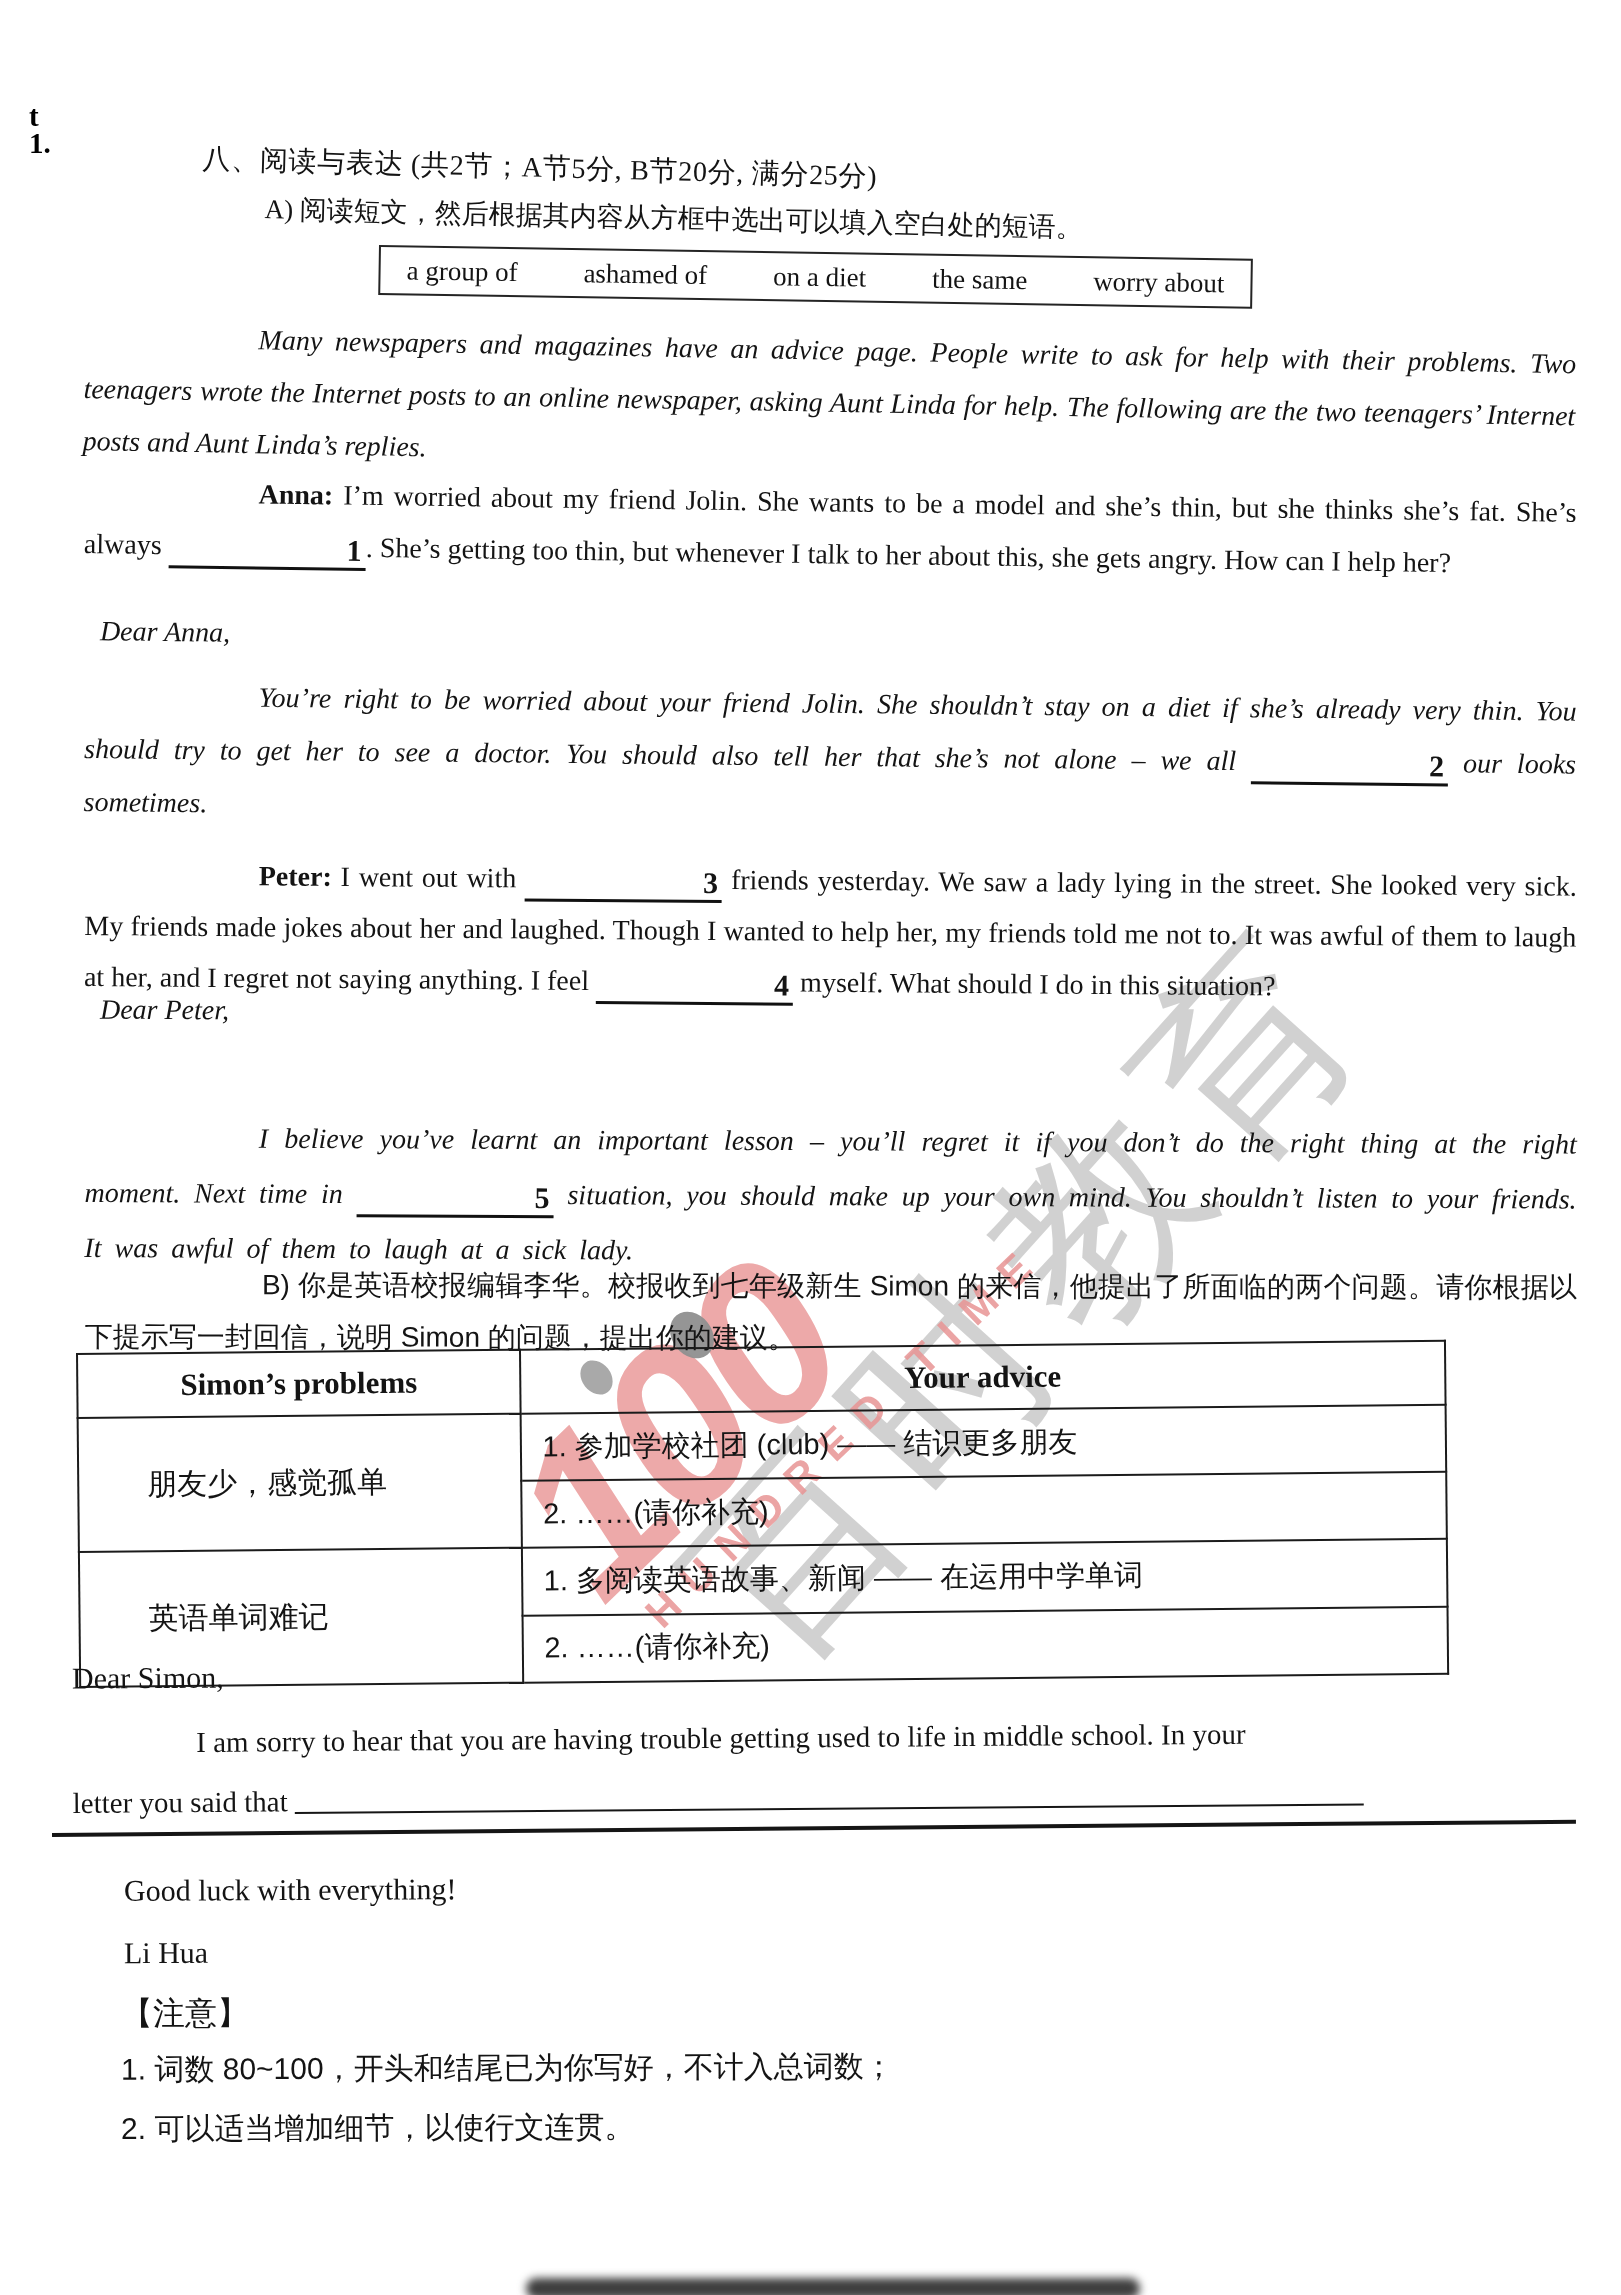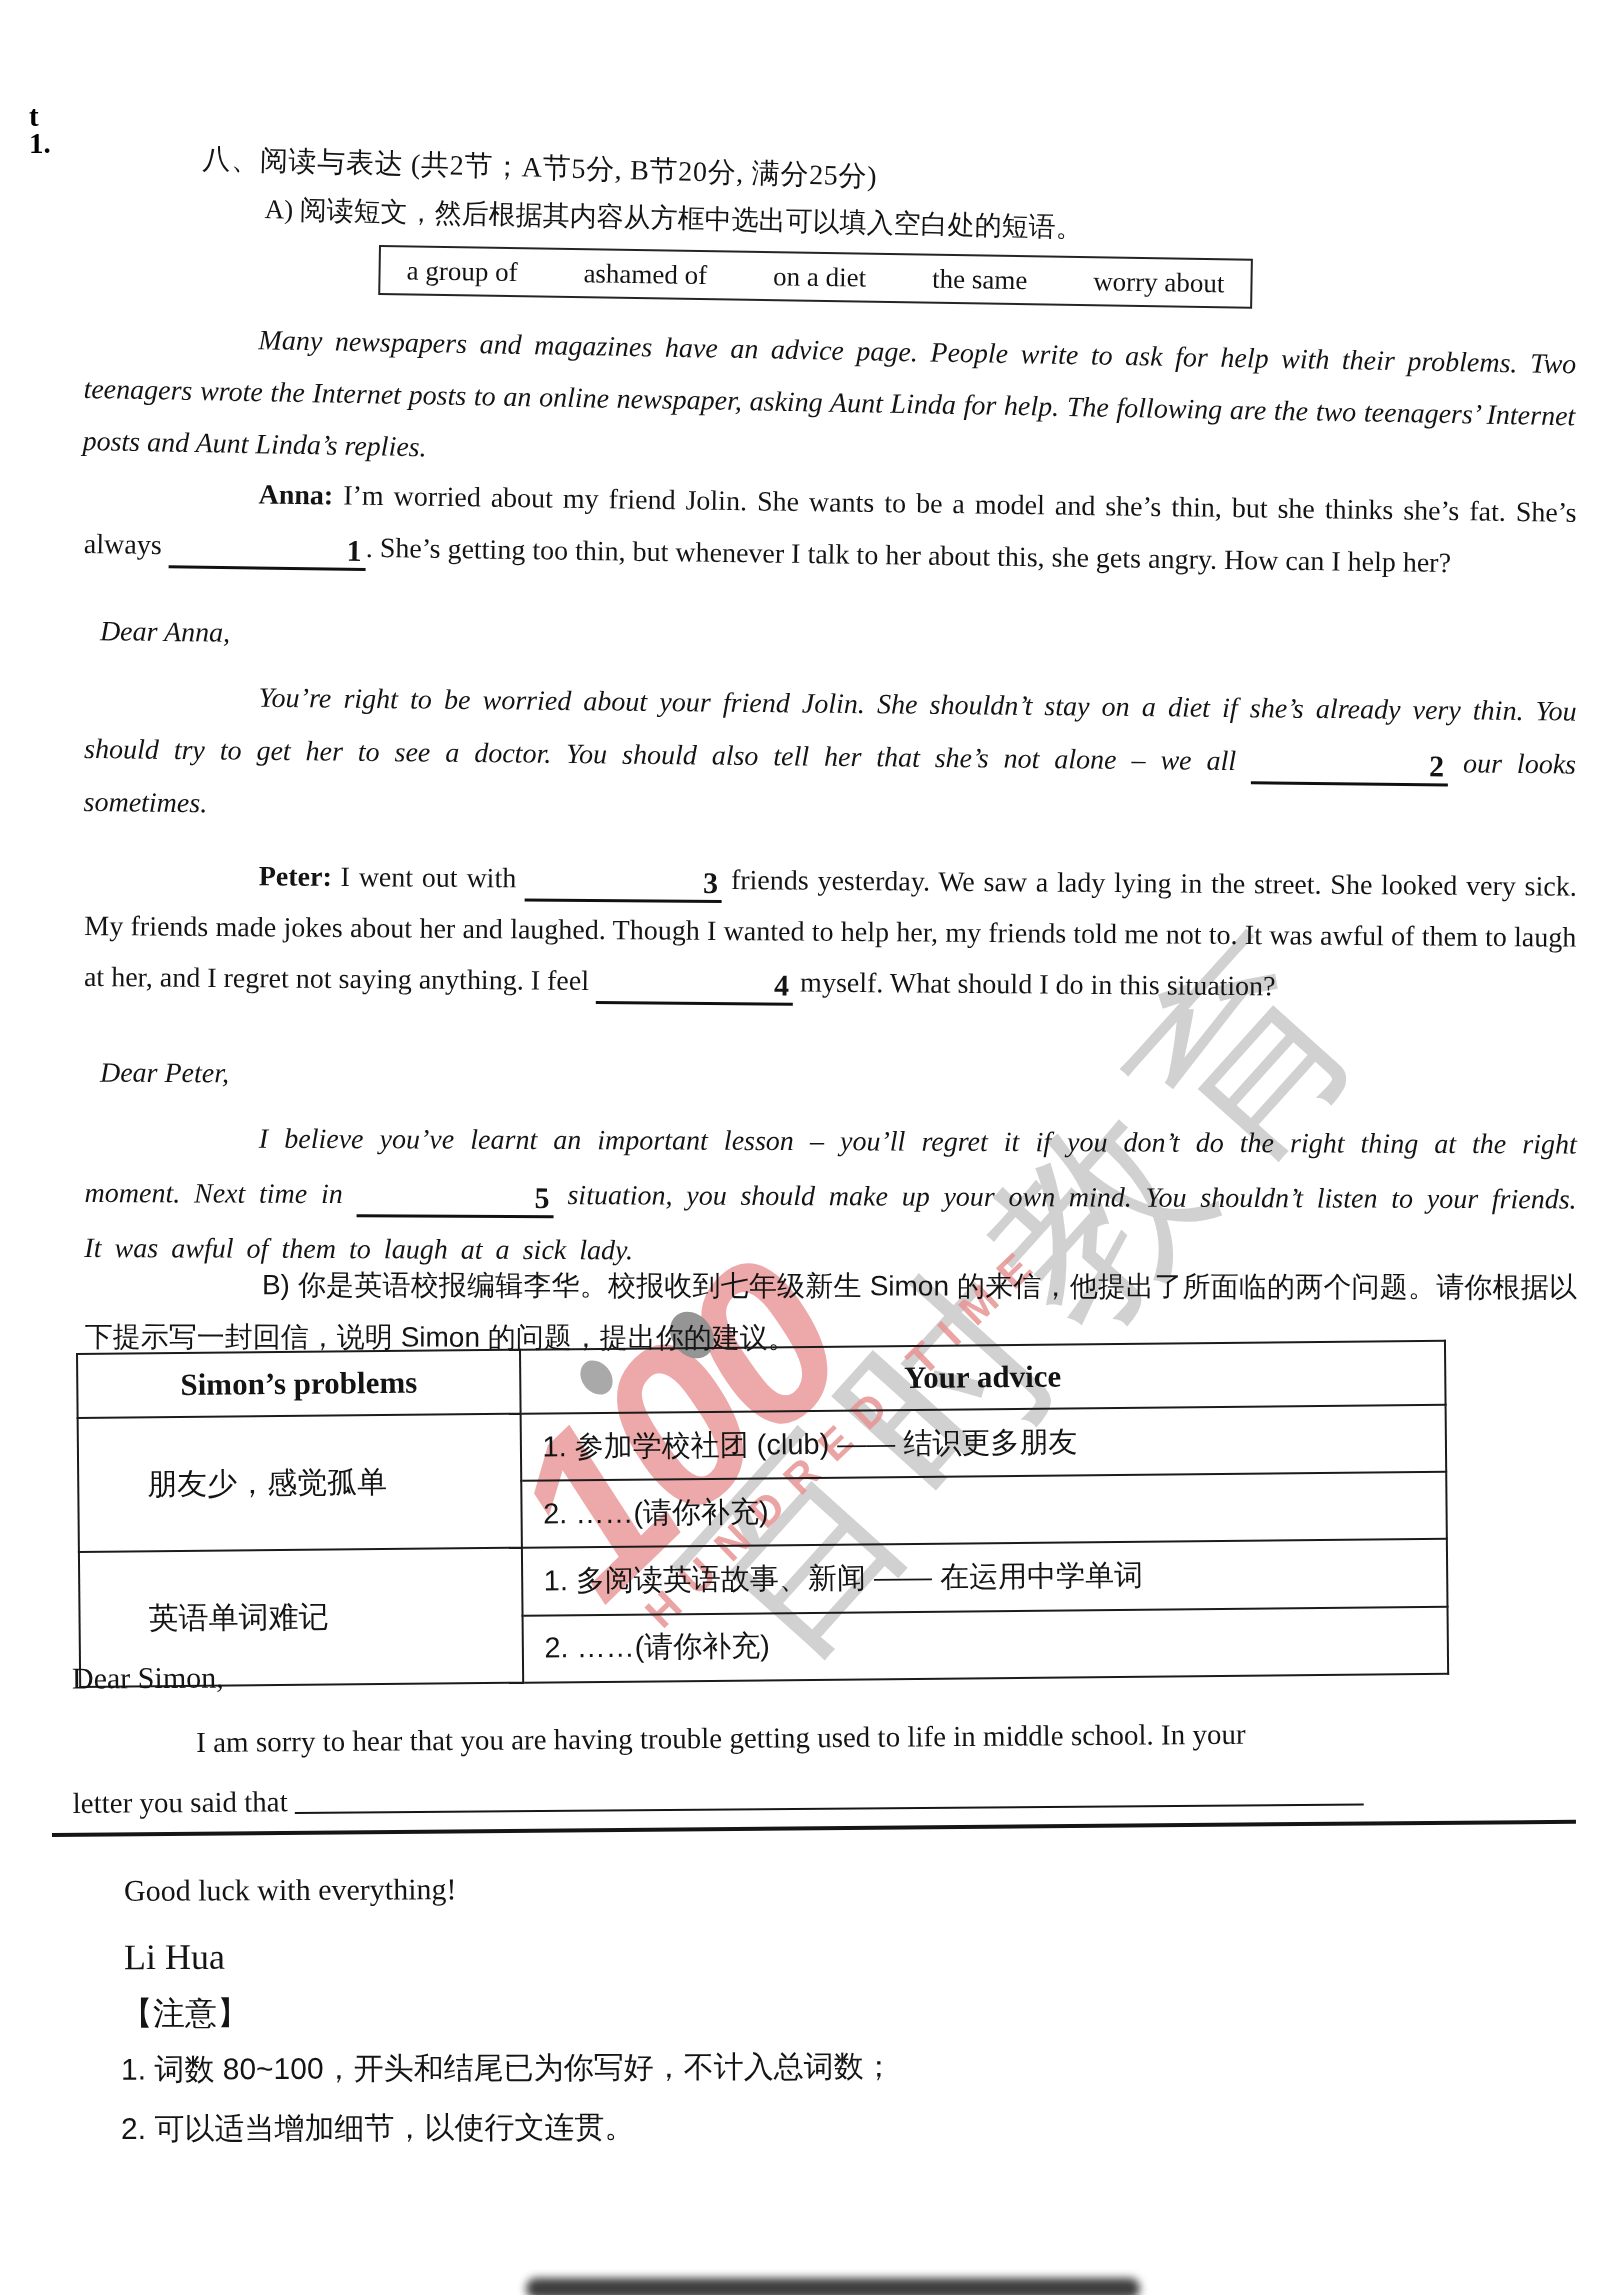--- a/index.html
+++ b/index.html
@@ -30,21 +30,21 @@
   .intro{top:311px;line-height:52px;font-style:italic;text-indent:174px;
     transform:rotate(1.05deg);transform-origin:left top;}
   .anna-post{top:466px;line-height:52px;text-indent:174px;
     transform:rotate(0.8deg);transform-origin:left top;}
   .salut{left:100px;font-size:28px;font-style:italic;}
   .dear-anna{top:616px;transform:rotate(0.7deg);}
   .anna-reply{top:669px;line-height:53px;font-style:italic;text-indent:174px;
     word-spacing:4.8px;transform:rotate(0.6deg);transform-origin:left top;}
   .peter-post{top:849px;line-height:51px;text-indent:174px;
     transform:rotate(0.45deg);transform-origin:left top;}
-  .dear-peter{top:1057px;transform:rotate(0.3deg);}
+  .dear-peter{top:994px;transform:rotate(0.3deg);}
   .peter-reply{top:1110px;line-height:55px;font-style:italic;text-indent:174px;
     word-spacing:6.1px;transform:rotate(0.25deg);transform-origin:left top;}
   .speaker{font-weight:bold;}
   .blank{
     display:inline-block;min-width:80px;text-align:center;
     border-bottom:3.4px solid #111;font-weight:bold;font-style:normal;
     font-size:30px;line-height:1;padding:0 4.1px 2px 4.1px;transform:translateY(4.1px);
   }
   
   .cn-hei{font-family:"Liberation Sans", sans-serif;}
@@ -71,21 +71,21 @@
     line-height:60px;transform:rotate(-0.45deg);transform-origin:left top;}
   .letter-body .l1{text-indent:124px;}
   .fill-line{display:inline-block;width:1069px;height:6.8px;
     border-bottom:2.7px solid #161616;transform:translateY(2.7px);}
   .blank-rule{
     left:52px;top:1833px;width:1524px;height:0;
     border-bottom:4.1px solid #151515;transform:rotate(-0.5deg);
     transform-origin:left top;
   }
   .closing{left:124px;top:1873px;font-size:30px;transform:rotate(-0.3deg);}
-  .signature{left:124px;top:1936px;font-size:36px;transform:rotate(-0.25deg);}
+  .signature{left:124px;top:1936px;font-size:30px;transform:rotate(-0.25deg);}
   
   .notes-title{left:121px;top:1992px;font-size:32px;font-weight:normal;
     transform:rotate(-0.25deg);}
   .note-item1{left:121px;top:2048px;font-size:30px;transform:rotate(-0.25deg);}
   .note-item2{left:121px;top:2108px;font-size:30px;transform:rotate(-0.25deg);}
   
   .wm{position:absolute;z-index:1;pointer-events:none;}
   .wm-cn{
     left:733px;top:1490px;font-size:201px;letter-spacing:22px;
     color:#b4b4b4;opacity:0.6;white-space:nowrap;

